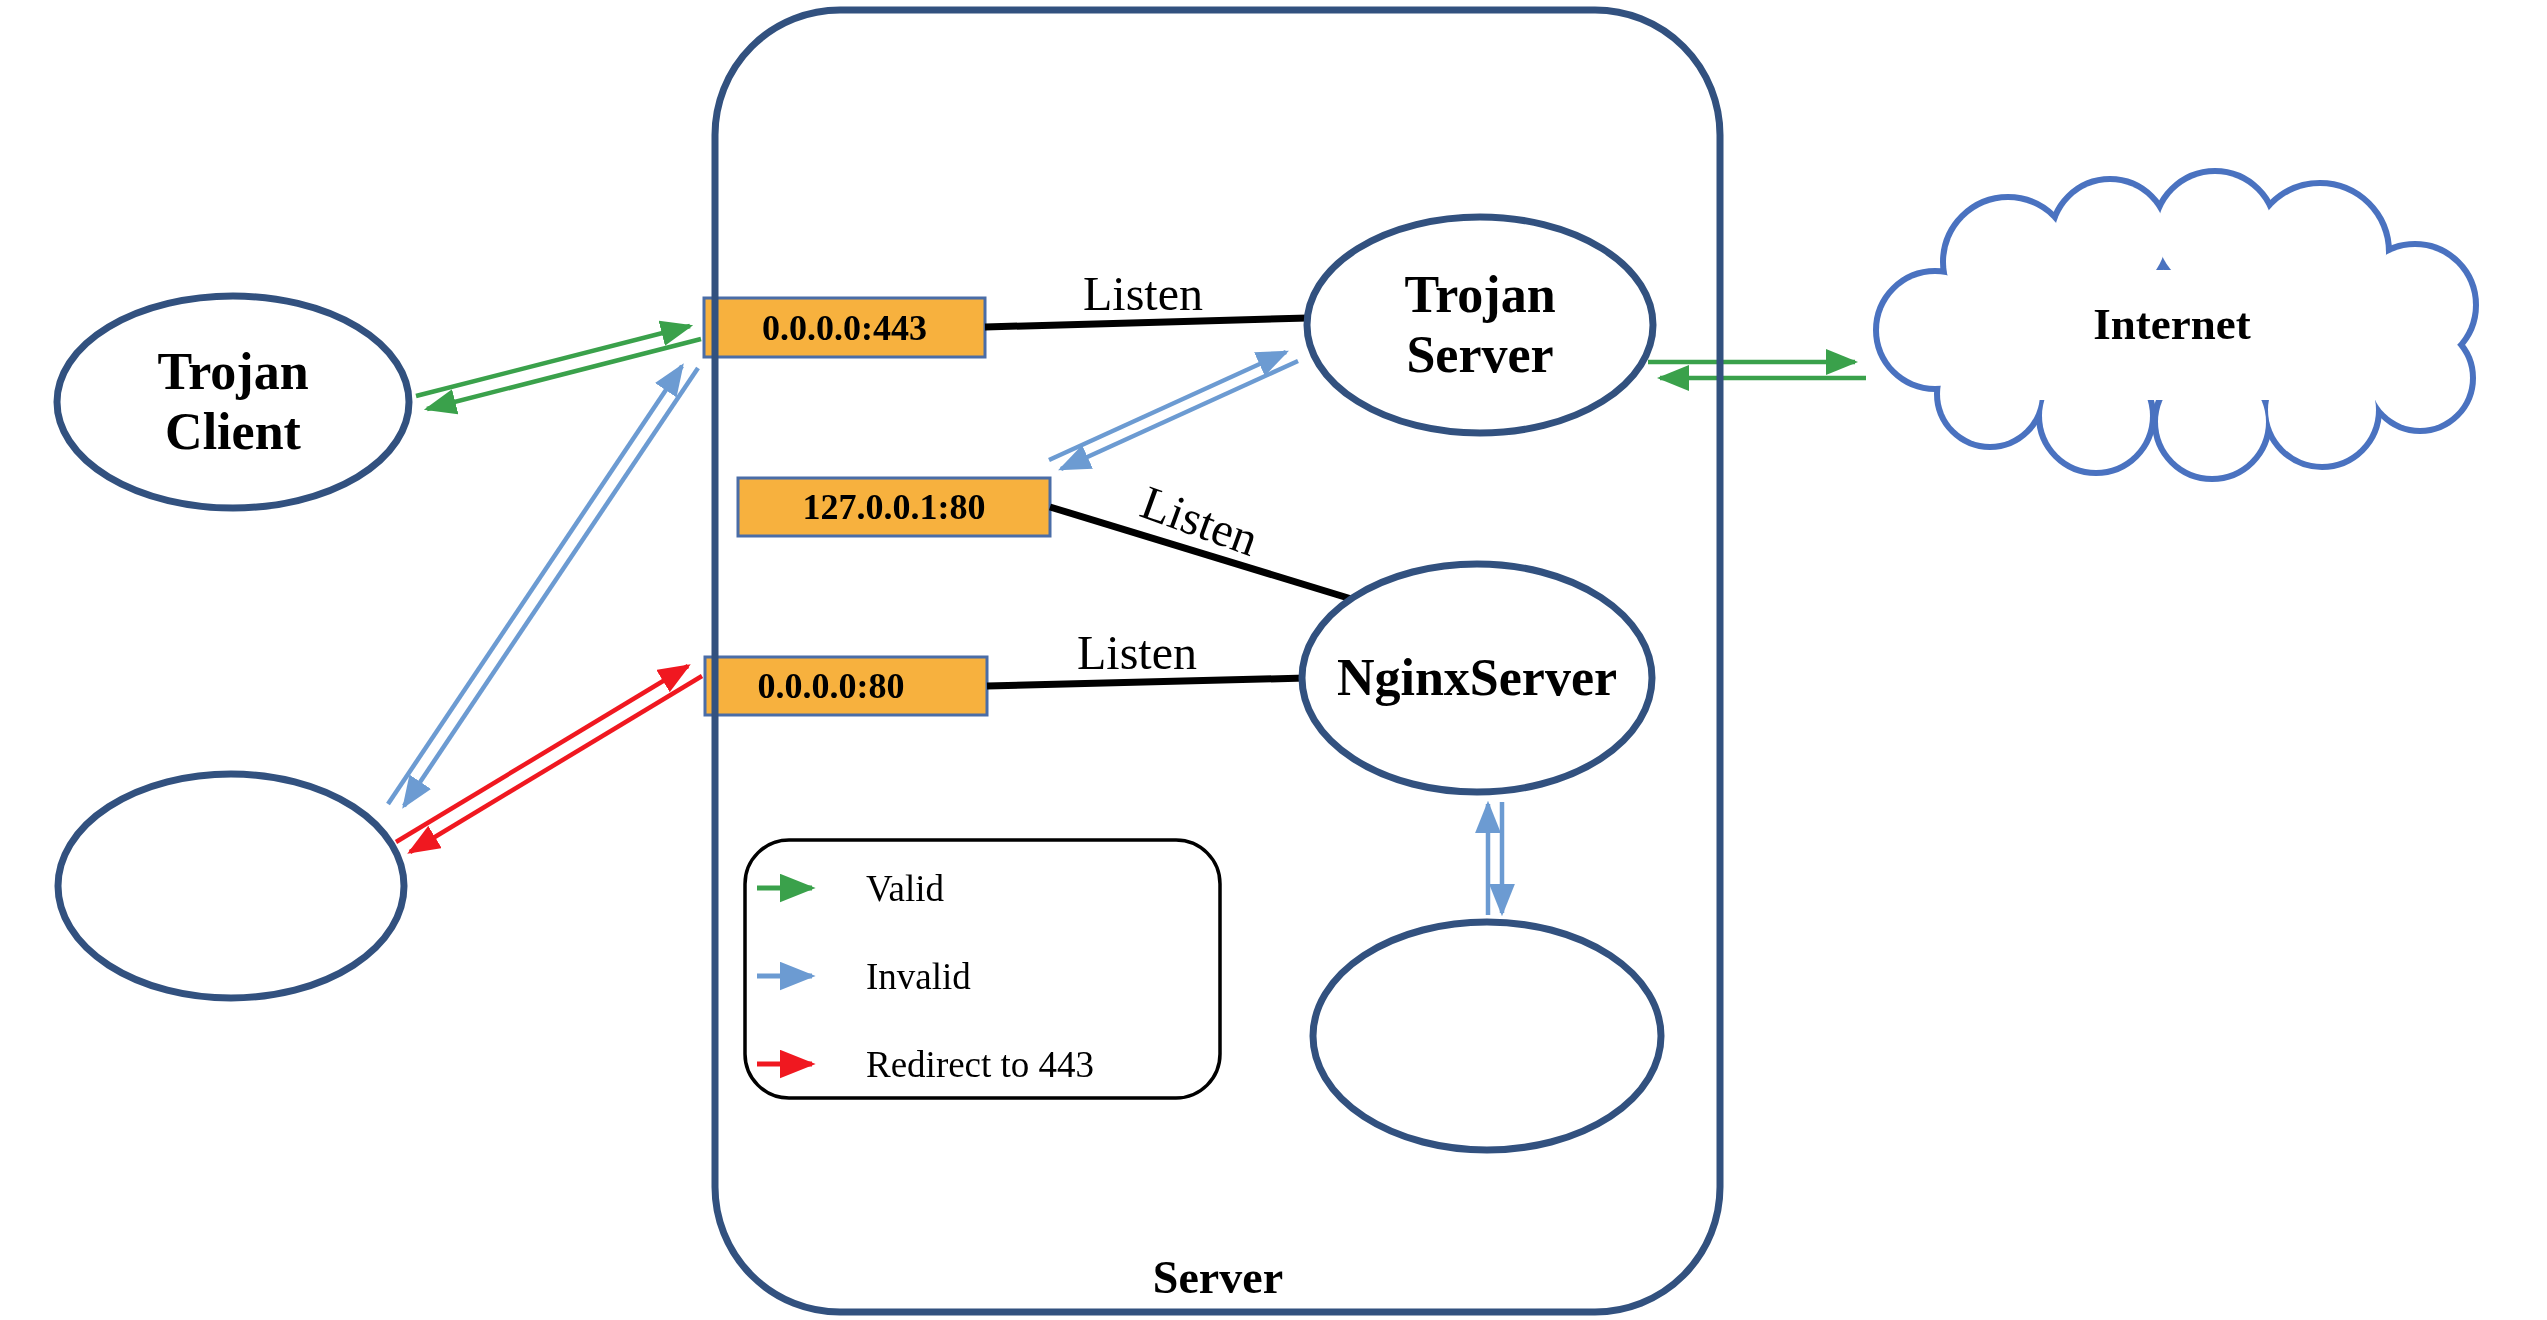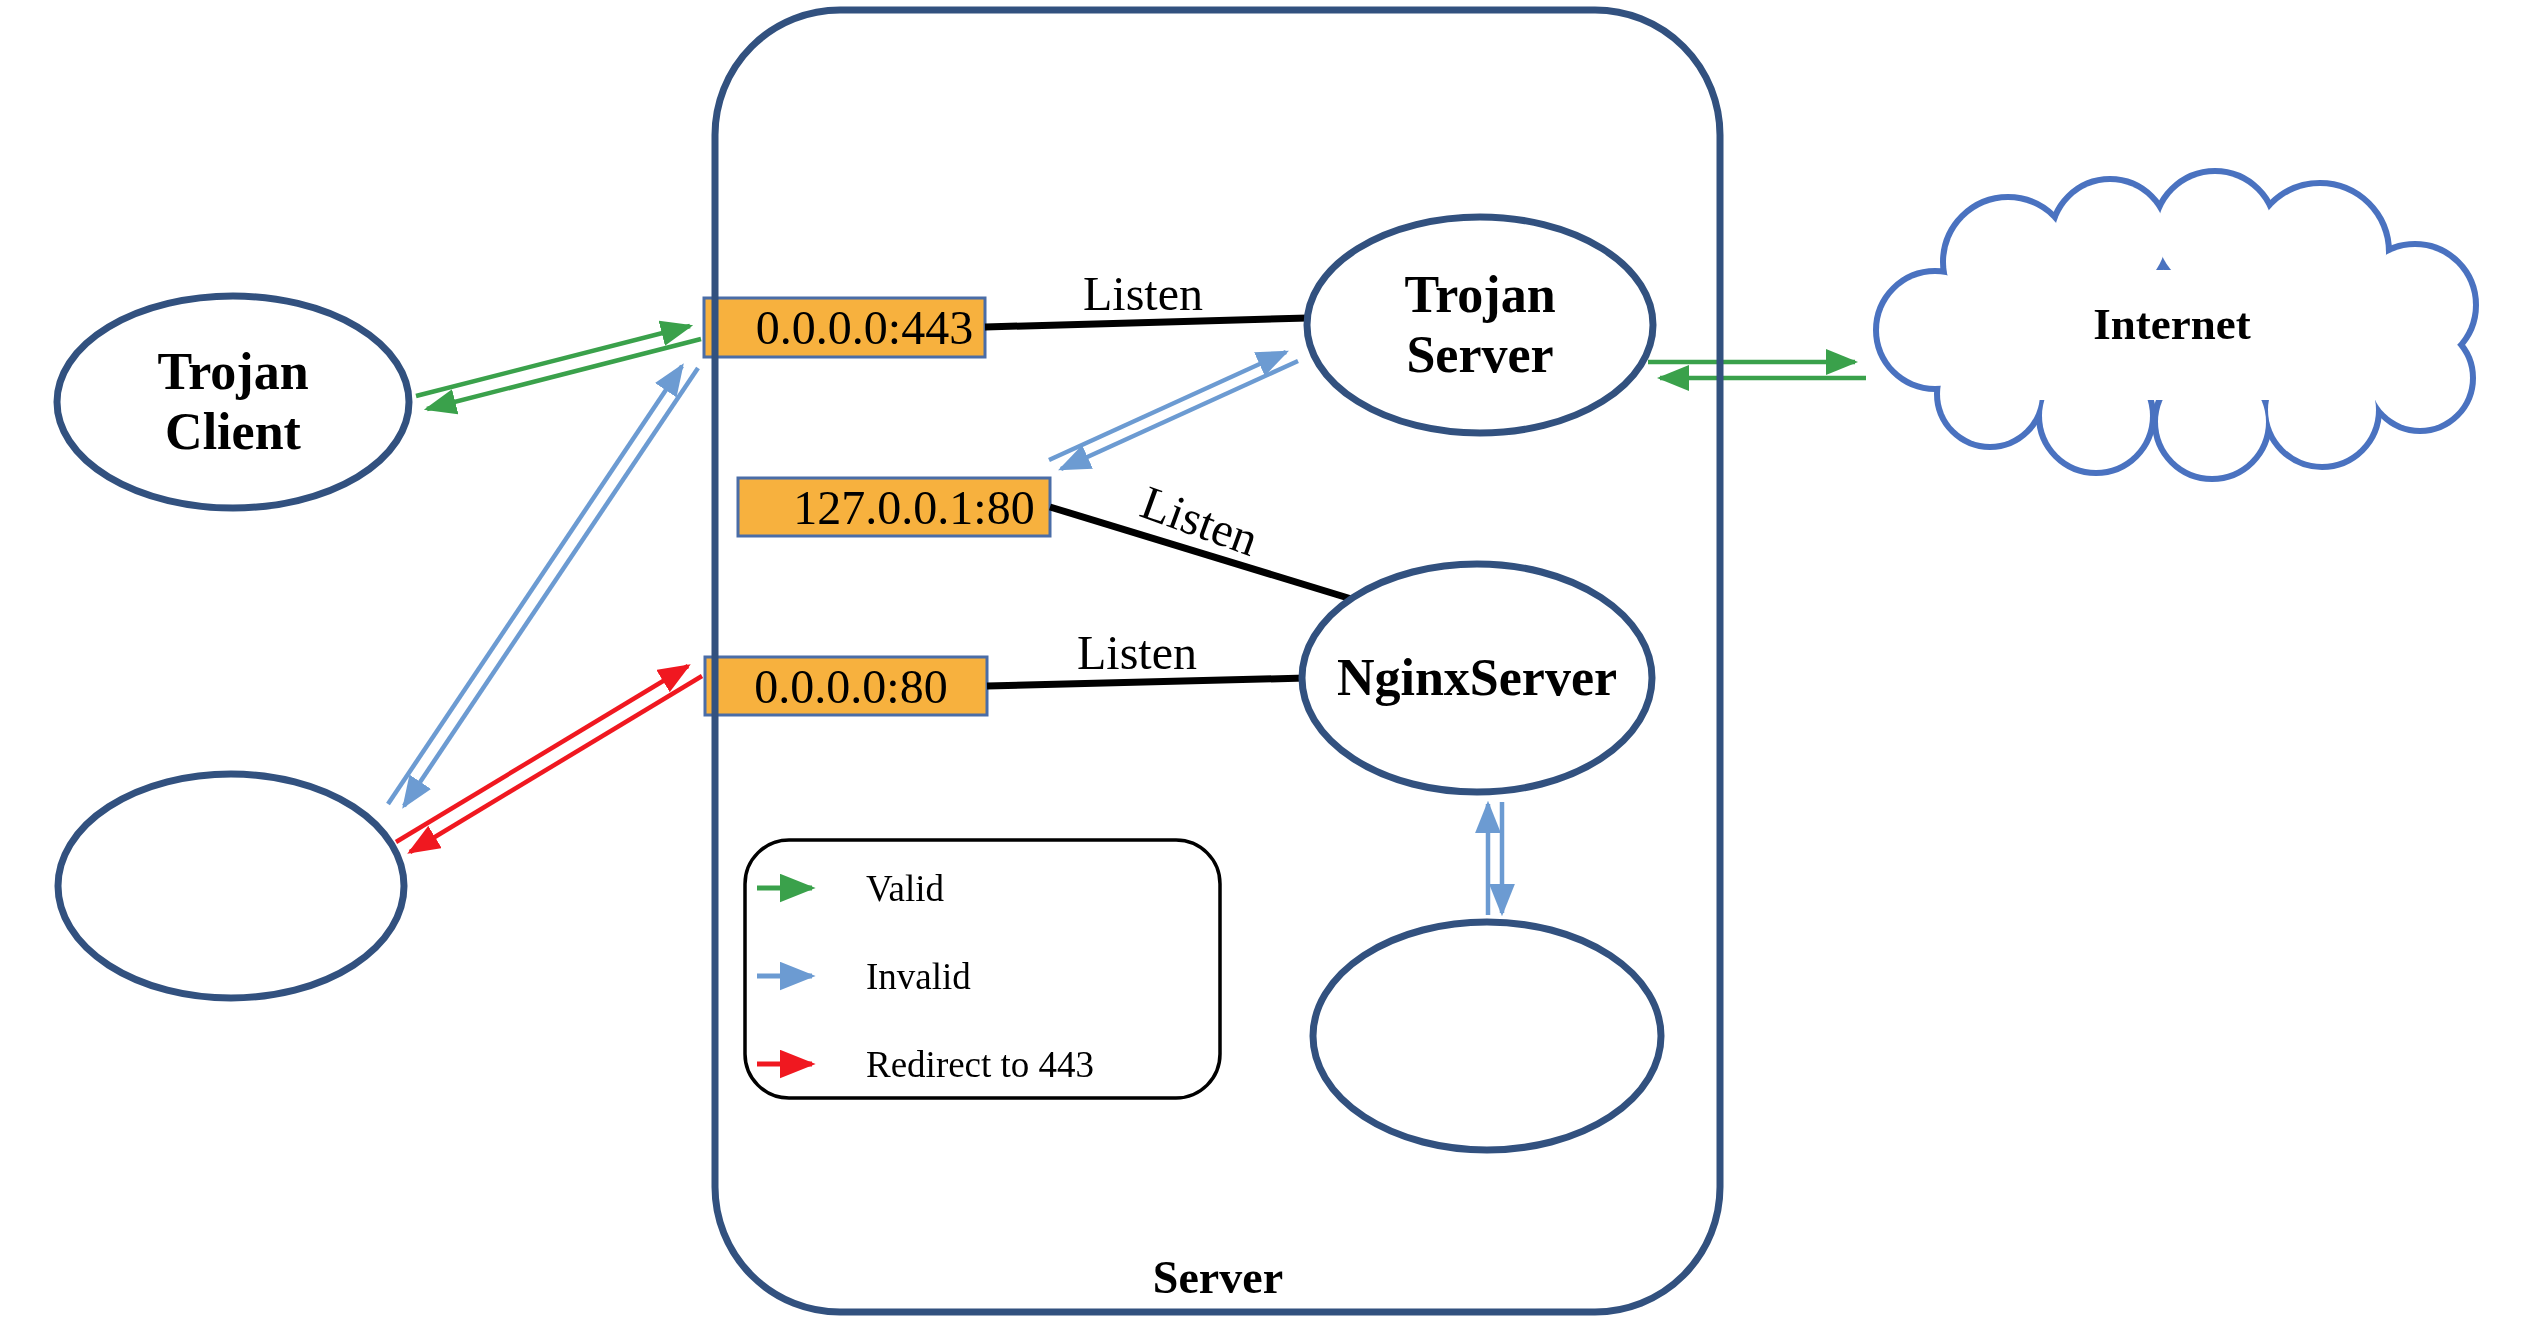--- a/index.html
+++ b/index.html
@@ -21,21 +21,21 @@
     overflow:hidden;
   }
   .stage svg.layer{position:absolute;left:0;top:0;}
   .txt{
     position:absolute;
     display:flex;align-items:center;justify-content:center;
     text-align:center;color:var(--ink);
     white-space:pre-line;
   }
   .node-label{font-weight:bold;font-size:52px;line-height:1.16;}
-  .port-label{font-weight:normal;font-size:48px;padding-left:20px;}
+  .port-label{font-weight:bold;font-size:36px;}
   .listen-label{font-size:48px;}
   .legend-label{font-size:37px;justify-content:flex-start;text-align:left;}
   .container-label{font-weight:bold;font-size:46px;}
   .internet-label{font-weight:bold;font-size:45px;}
   .rot20{transform:rotate(20deg);}
 </style>
 </head>
 <body>
 
 <div class="stage">

